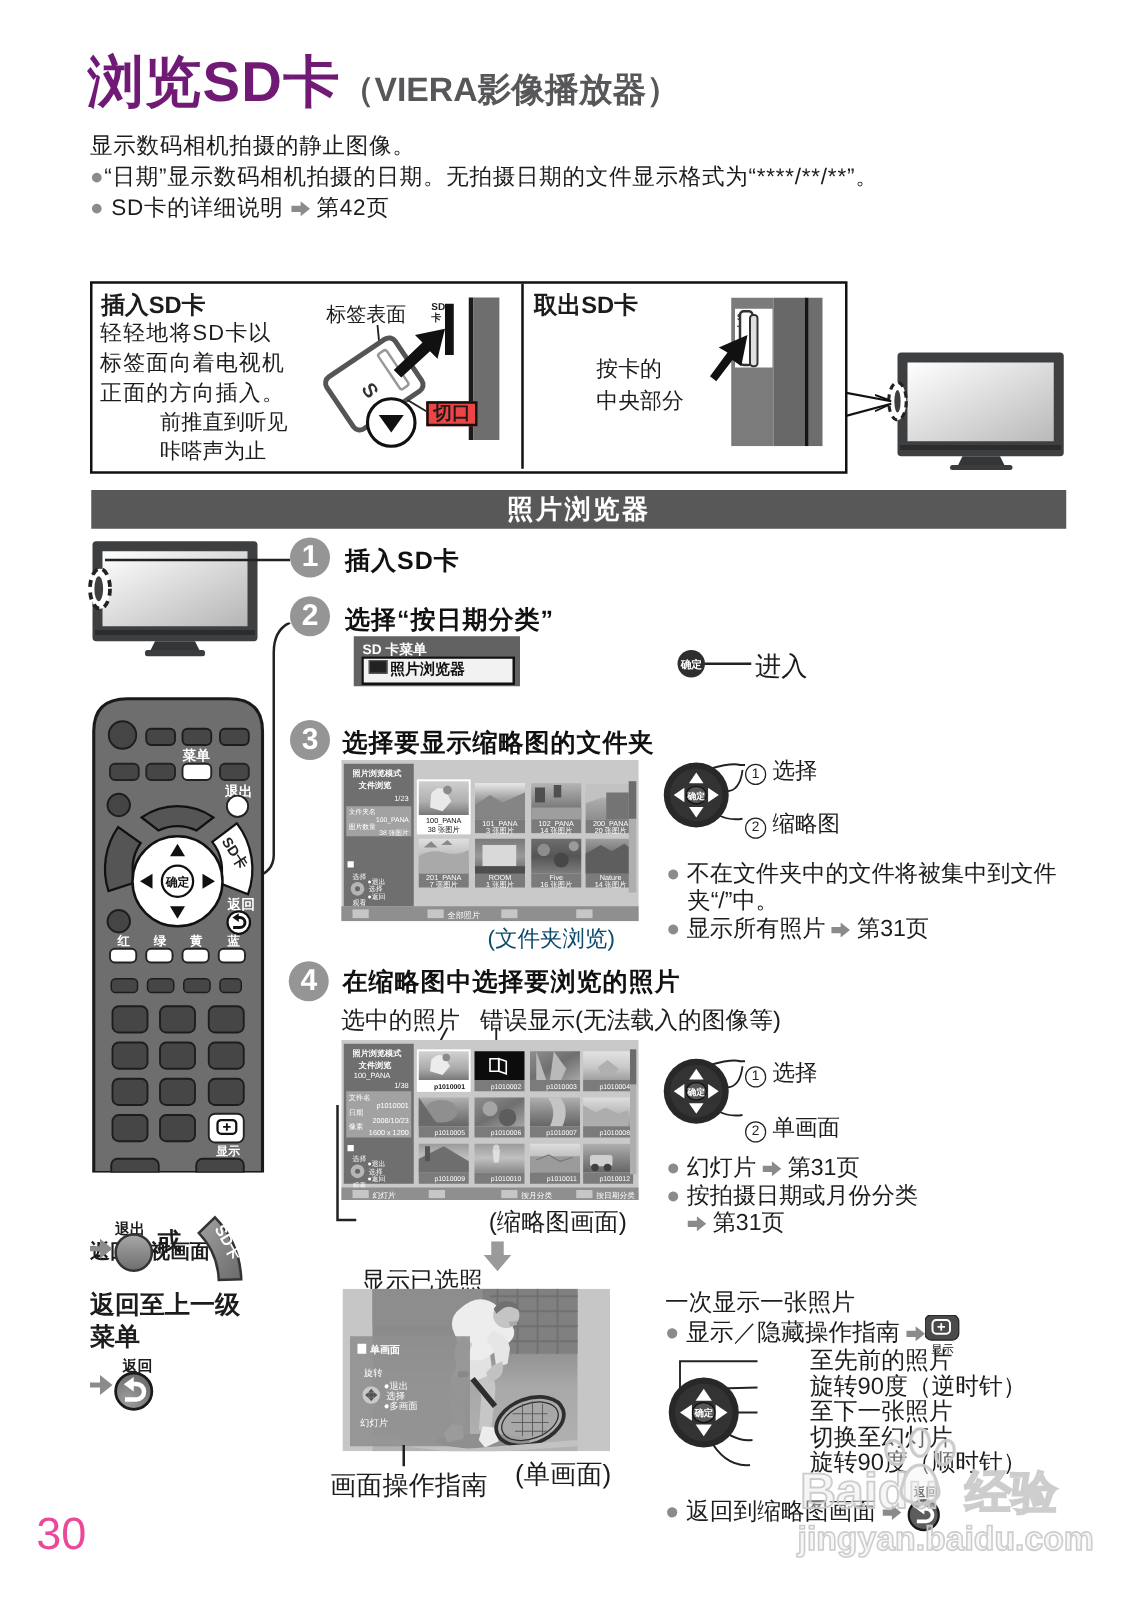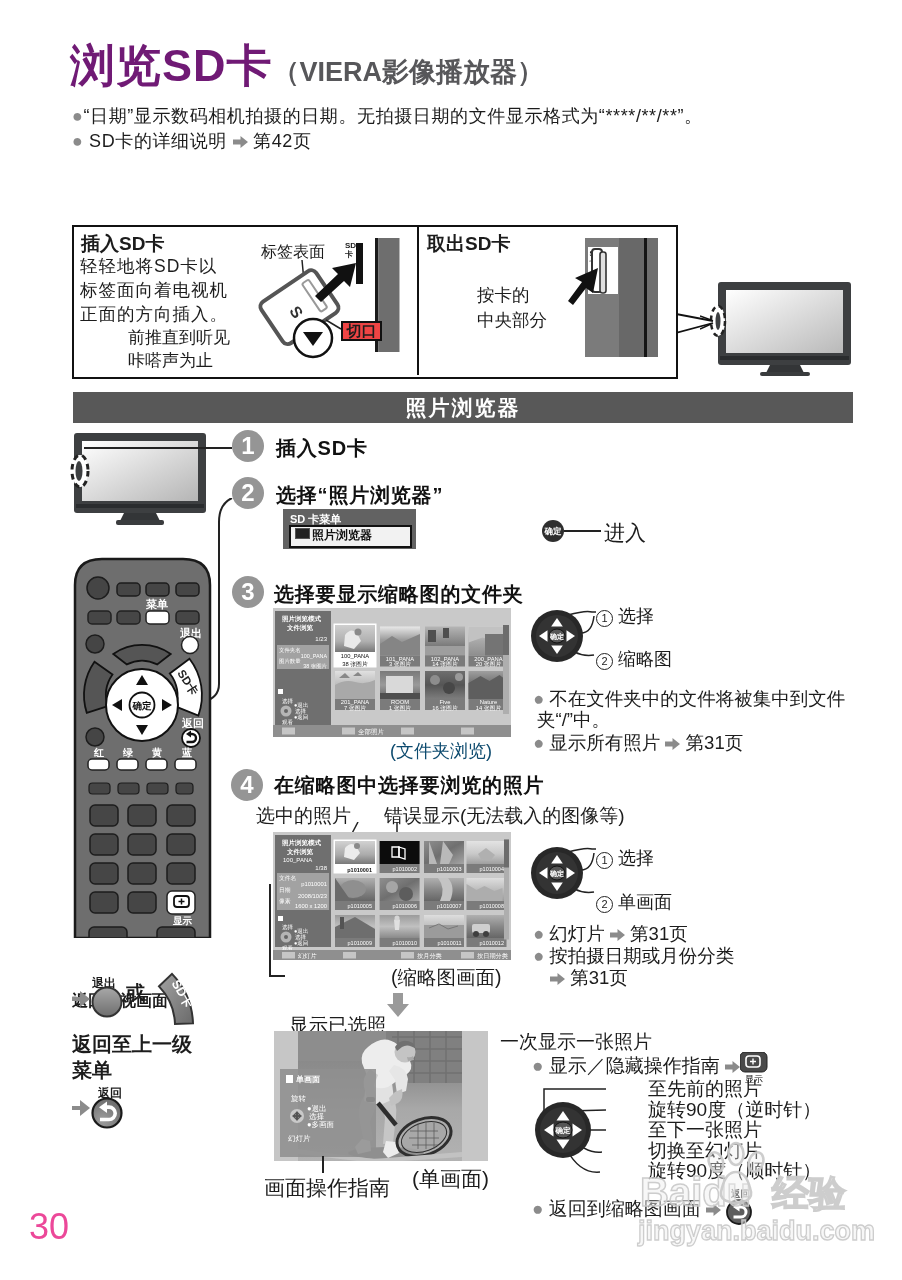--- a/index.html
+++ b/index.html
@@ -18,20 +18,21 @@
   font-size:11px;line-height:15px;text-align:center;color:#222;font-weight:normal;}
 </style>
 </head>
 <body>
 
 <div class="abs" style="left:70px;top:36px;white-space:nowrap;">
   <span style="font-size:45px;font-weight:bold;color:#701a75;letter-spacing:1px;">浏览SD卡</span><span style="font-size:27px;font-weight:bold;color:#57575a;">（VIERA影像播放器）</span>
 </div>
 
 <div class="abs t17" style="left:72px;top:104px;width:760px;">
+  <div>显示数码相机拍摄的静止图像。</div>
   <div><span class="gb">●</span>“日期”显示数码相机拍摄的日期。无拍摄日期的文件显示格式为“****/**/**”。</div>
   <div><span class="gb">●</span> SD卡的详细说明 <svg class="arr" width="15" height="12" viewBox="0 0 15 12">
         <path d="M0 3.5h7.5V0L15 6 7.5 12V8.5H0z" fill="#8b8b8b"></path>
       </svg> 第42页</div>
 </div>
 
 <div class="abs" style="left:72px;top:225px;width:602px;height:150px;border:2px solid #111;"></div>
 
 <div class="abs" style="left:417px;top:227px;width:2px;height:148px;background:#111;"></div>
 
@@ -230,21 +231,21 @@
   <g fill="#464646" stroke="#1d1d1d" stroke-width="1.5">
     <path d="M22 372 h28 a5 5 0 0 1 5 5 v6 h-38 v-6 a5 5 0 0 1 5-5z"></path>
     <path d="M90 372 h28 a5 5 0 0 1 5 5 v6 h-38 v-6 a5 5 0 0 1 5-5z"></path>
   </g>
 </svg>
 
 <div class="stepc" style="left:232px;top:430px;">1</div>
 <div class="steph" style="left:276px;top:435px;">插入SD卡</div>
 
 <div class="stepc" style="left:232px;top:477px;">2</div>
-<div class="steph" style="left:276px;top:482px;">选择“照片浏览器”</div>
+<div class="steph" style="left:276px;top:482px;">选择“按日期分类”</div>
 
 <div class="abs" style="left:283px;top:509px;width:133px;height:40px;background:#626262;"></div>
 <div class="abs" style="left:290px;top:512px;font-size:11px;font-weight:bold;color:#fff;">SD 卡菜单</div>
 <div class="abs" style="left:289px;top:525px;width:119px;height:19px;background:#f2f2f2;border:2px solid #111;"></div>
 <div class="abs" style="left:295px;top:528px;width:13px;height:9px;background:#222;border:1px solid #555;"></div>
 <div class="abs" style="left:312px;top:527px;font-size:12px;font-weight:bold;color:#111;">照片浏览器</div>
 
 <div class="abs" style="left:542px;top:520px;width:22px;height:22px;border-radius:50%;background:#2e2e2e;color:#fff;font-size:8.5px;text-align:center;line-height:22px;font-weight:bold;">确定</div>
 <div class="abs" style="left:564px;top:530px;width:37px;height:2px;background:#222;"></div>
 <div class="abs" style="left:604px;top:519px;font-size:21px;">进入</div>
@@ -403,29 +404,29 @@
   <path d="M29 48 34.8 39.5 23.2 39.5z" fill="#fff"></path>
   <path d="M11 30 19.5 24.2 19.5 35.8z" fill="#fff"></path>
   <path d="M47 30 38.5 24.2 38.5 35.8z" fill="#fff"></path>
   <ellipse cx="29" cy="30" rx="8" ry="7" fill="#555" stroke="#111"></ellipse>
   <text x="29" y="33" font-size="7" font-weight="bold" fill="#fff" text-anchor="middle">确定</text>
 </svg>
 <div class="abs" style="left:596px;top:604px;font-size:18px;"><span class="cd">1</span> 选择</div>
 <div class="abs" style="left:596px;top:647px;font-size:18px;"><span class="cd">2</span> 缩略图</div>
 
 <div class="abs" style="left:533px;top:688px;width:340px;font-size:18.5px;line-height:21px;">
-  <span class="gb">●</span> 不在文件夹中的文件将被集中到文件<br><span style="margin-left:4px;">夹“/”中。</span>
+  <span class="gb">●</span> 不在文件夹中的文件将被集中到文件<br><span style="margin-left:17px;">夹“/”中。</span>
 </div>
 <div class="abs" style="left:533px;top:730px;font-size:18.5px;"><span class="gb">●</span> 显示所有照片 <svg class="arr" width="15" height="12" viewBox="0 0 15 12">
       <path d="M0 3.5h7.5V0L15 6 7.5 12V8.5H0z" fill="#8b8b8b"></path>
     </svg> 第31页</div>
 
 <div class="stepc" style="left:231px;top:769px;">4</div>
 <div class="steph" style="left:274px;top:772px;">在缩略图中选择要浏览的照片</div>
-<div class="abs" style="left:256px;top:803px;font-size:19px;">选中的照片</div>
+<div class="abs" style="left:273px;top:803px;font-size:19px;">选中的照片</div>
 <div class="abs" style="left:384px;top:803px;font-size:19px;">错误显示(无法载入的图像等)</div>
 <svg class="abs" style="left:344px;top:822px;" width="60" height="20" viewBox="0 0 60 20">
   <line x1="14" y1="0" x2="4" y2="19" stroke="#222" stroke-width="1.5"></line>
   <line x1="53" y1="0" x2="53" y2="19" stroke="#222" stroke-width="1.5"></line>
 </svg>
 
 <svg class="abs" style="left:273px;top:832px;" width="238" height="128" viewBox="0 0 238 128">
   <defs>
     <linearGradient id="pa" x1="0" y1="0" x2="0" y2="1">
         <stop offset="0" stop-color="#d2d2d2"></stop>
@@ -675,21 +676,21 @@
   <circle cx="23" cy="85" r="2.2" fill="#555"></circle>
   <text x="33" y="80" font-size="7.5" fill="#fff">●退出</text>
   <text x="35" y="88" font-size="7.5" fill="#fff">选择</text>
   <text x="33" y="96" font-size="7.5" fill="#fff">●多画面</text>
   <text x="14" y="110" font-size="7.5" fill="#fff">幻灯片</text>
 </svg>
 <div class="abs" style="left:322px;top:1156px;width:2px;height:17px;background:#222;"></div>
 <div class="abs" style="left:264px;top:1174px;font-size:21px;">画面操作指南</div>
 <div class="abs" style="left:412px;top:1165px;font-size:21px;">(单画面)</div>
 
-<div class="abs" style="left:500px;top:1029px;font-size:19px;">一次显示一张照片</div>
+<div class="abs" style="left:532px;top:1029px;font-size:19px;">一次显示一张照片</div>
 <div class="abs" style="left:532px;top:1053px;font-size:19px;"><span class="gb">●</span> 显示／隐藏操作指南 <svg class="arr" width="15" height="12" viewBox="0 0 15 12">
       <path d="M0 3.5h7.5V0L15 6 7.5 12V8.5H0z" fill="#8b8b8b"></path>
     </svg></div>
 
 <svg class="abs" style="left:740px;top:1052px;" width="28" height="31" viewBox="0 0 28 31">
   <rect x="0" y="0" width="27" height="20" rx="5" fill="#4a4a4a" stroke="#222"></rect>
   <rect x="6" y="4" width="14" height="11" rx="3" fill="none" stroke="#fff" stroke-width="1.6"></rect>
   <path d="M13 6.5v6 M10 9.5h6" stroke="#fff" stroke-width="1.4"></path>
   <text x="5" y="30" font-size="9" fill="#111">显示</text>
 </svg>

